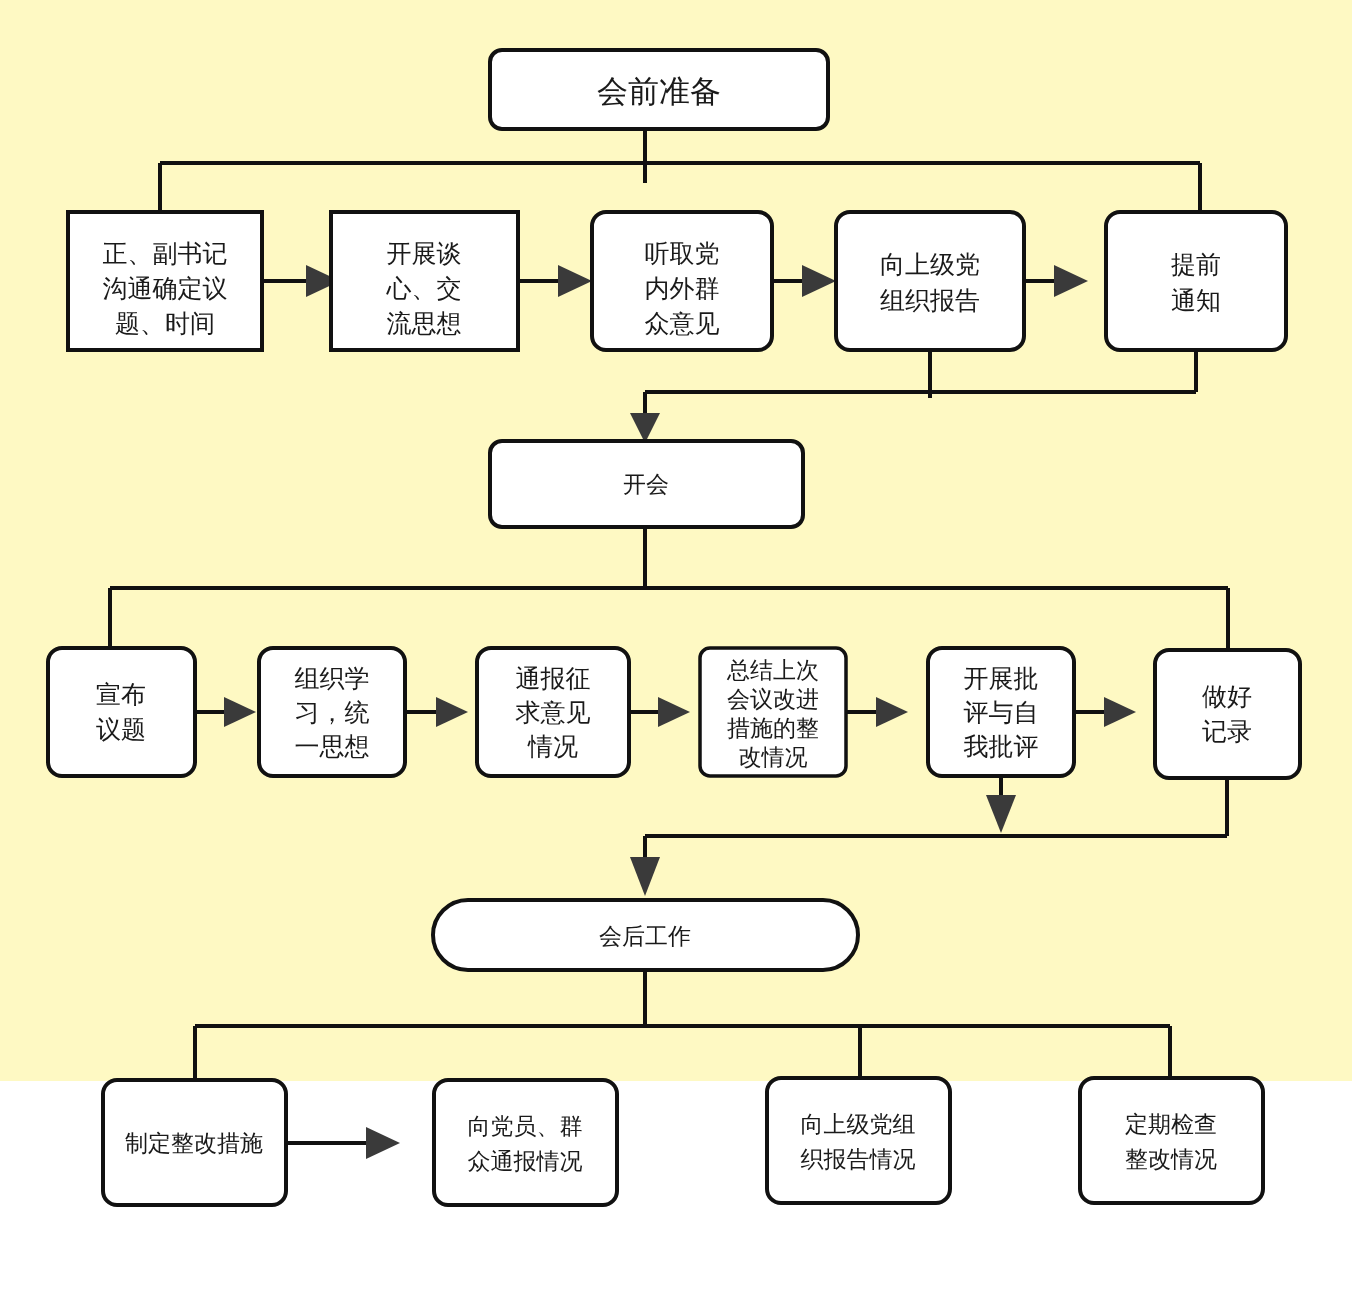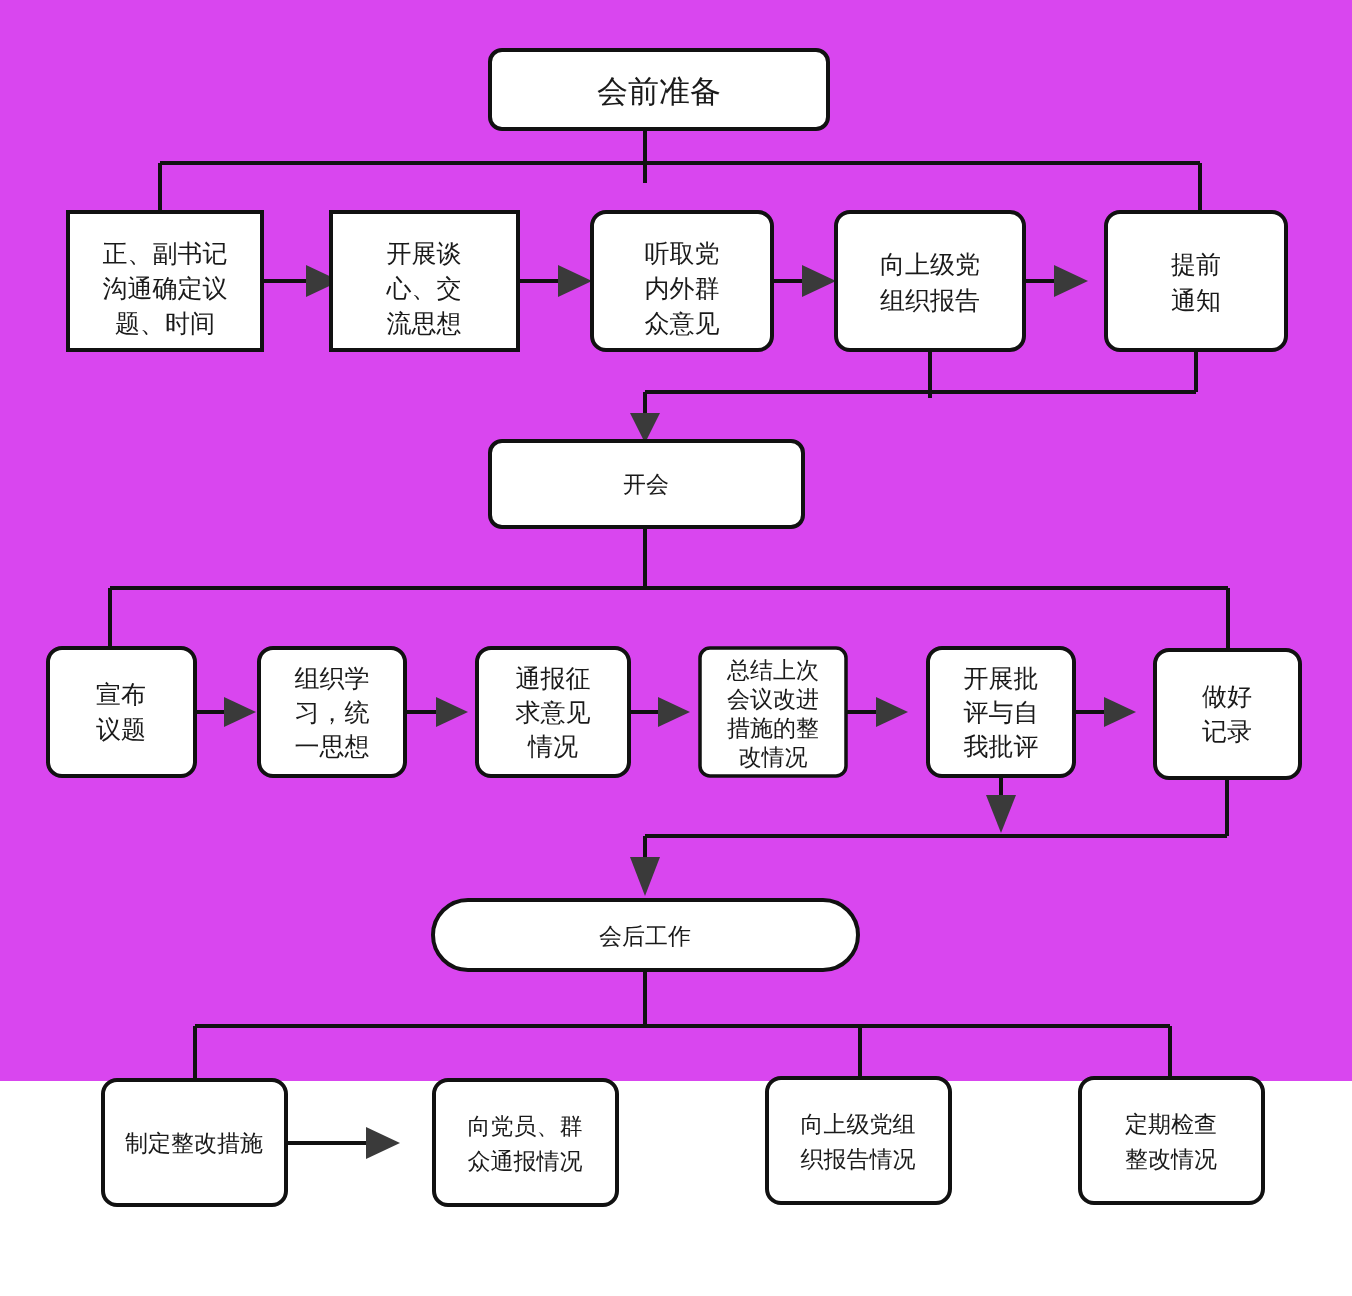--- a/index.html
+++ b/index.html
@@ -11,21 +11,21 @@
   body {
     width: 1352px;
     height: 1296px;
     font-family: "DejaVu Sans", "Liberation Sans", sans-serif;
     overflow: hidden;
   }
   #flow-root {
     position: relative;
     width: 1352px;
     height: 1081px;
-    background: #d946ef;
+    background: #fef9c3;
   }
   svg#flow-svg {
     position: absolute;
     left: 0;
     top: 0;
     width: 1352px;
     height: 1296px;
     display: block;
   }
   .node-box {

